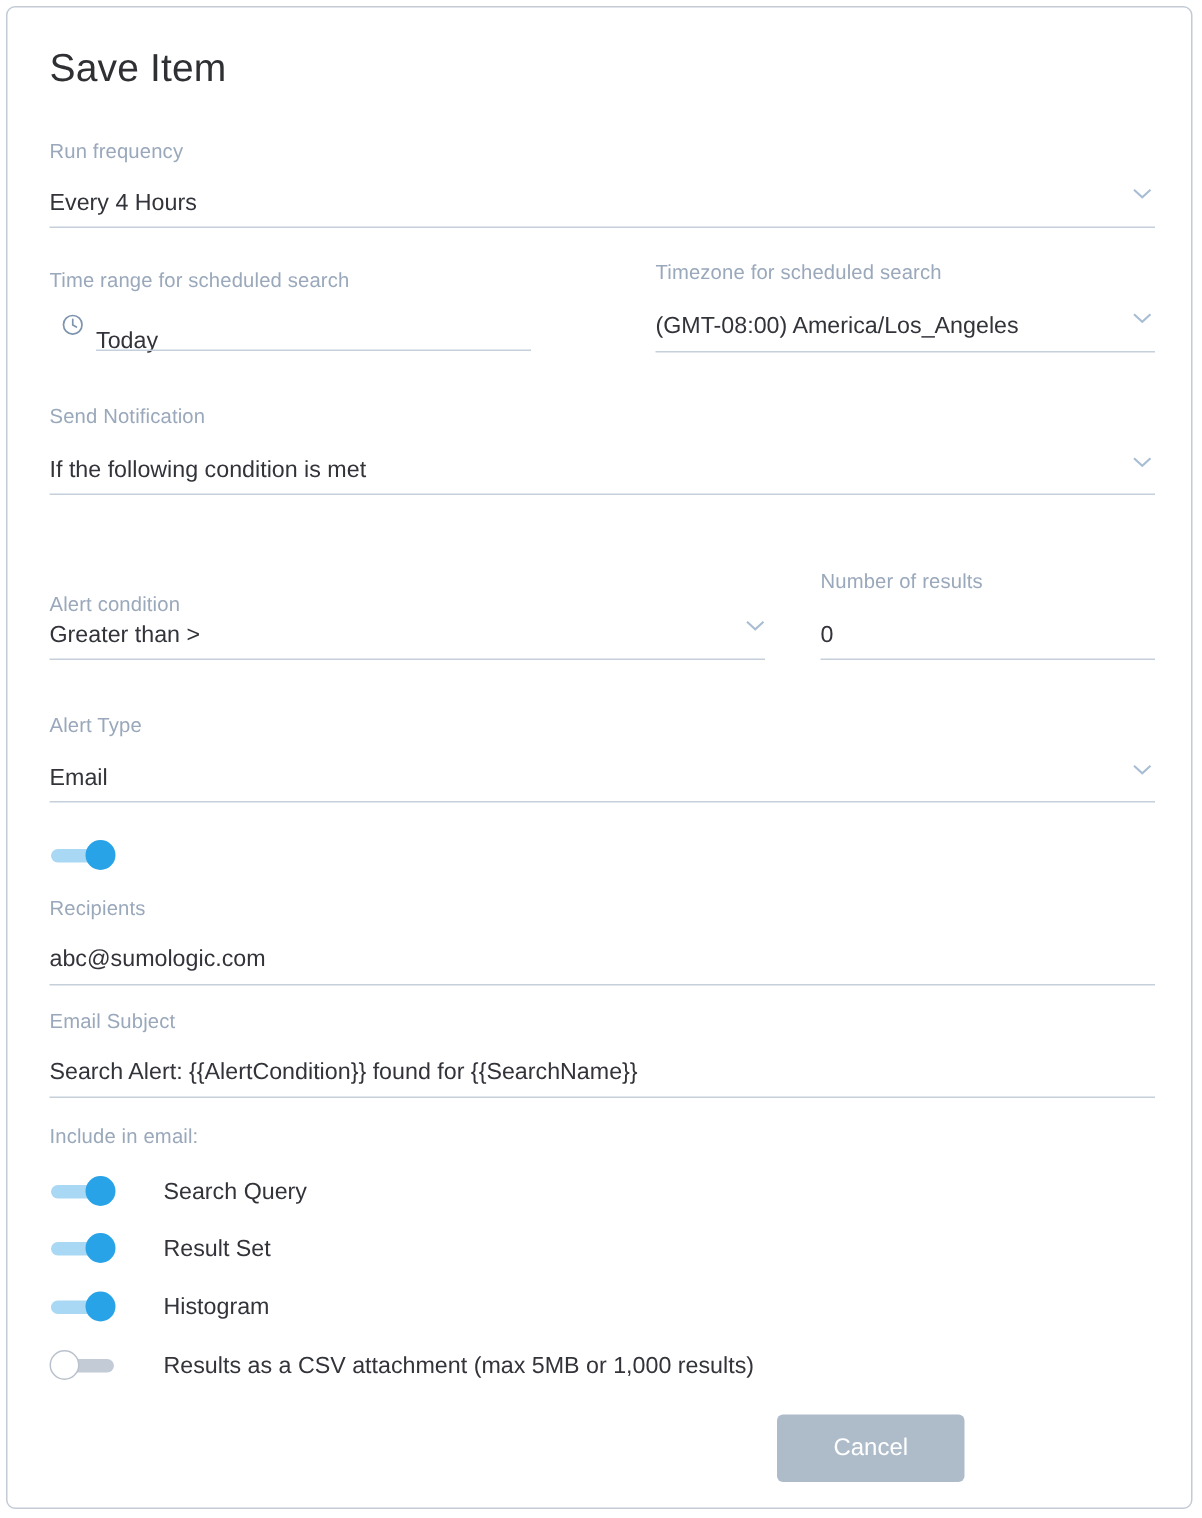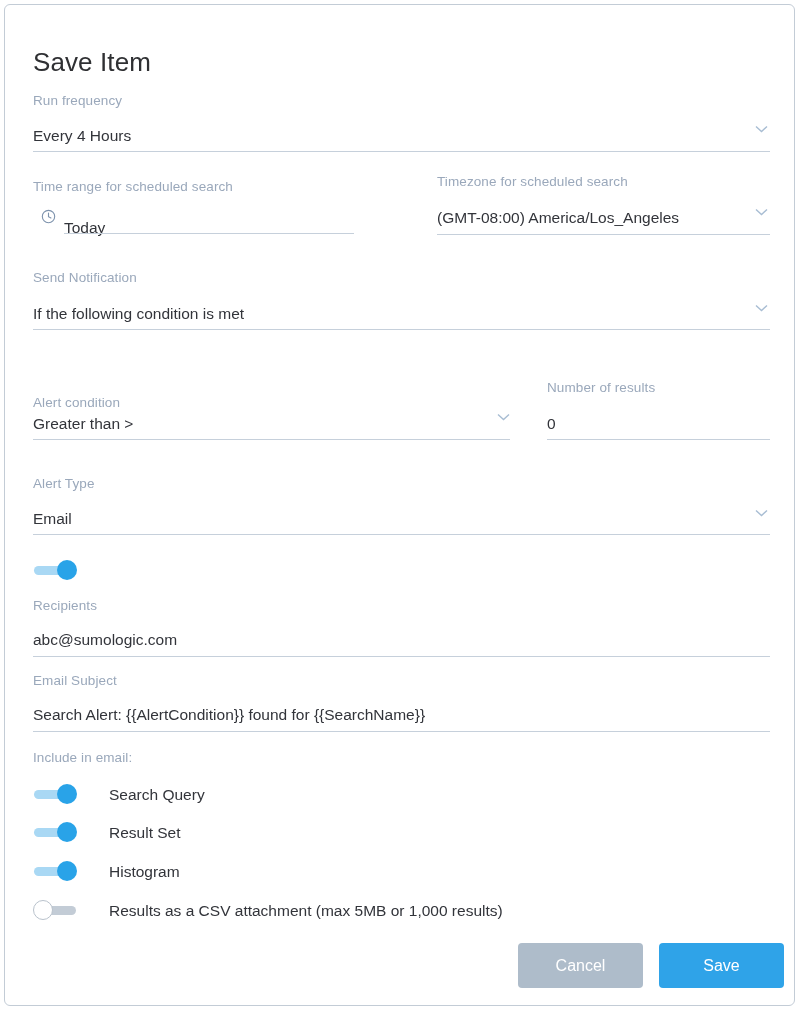--- a/index.html
+++ b/index.html
@@ -32,21 +32,21 @@
     left: 26px;
     top: 0;
     width: 739px;
     height: 100%;
   }
 
   
   .page-title {
     position: absolute;
     left: 2px;
-    top: 42px;
+    top: 25px;
     font-size: 26px;
     font-weight: 400;
     color: #2f3033;
     letter-spacing: .1px;
   }
 
   
   .fld-label {
     position: absolute;
     font-size: 13.5px;
@@ -243,18 +243,15 @@
     <span class="track"></span>
     <span class="knob"></span>
   </div>
   <div class="tgl-text" style="left:78px; top:897px;">Results as a CSV attachment (max 5MB or 1,000 results)</div>
 
 
   <button class="btn gray" style="left:487px; top:938px; width:125px; height:45px;">
     <span>Cancel</span>
   </button>
 
-  <button class="btn blue" style="left:628px; top:938px; width:125px; height:45px;">
-    <span>Save</span>
-  </button>
 
  </div>
 </div>
 
 </body></html>

